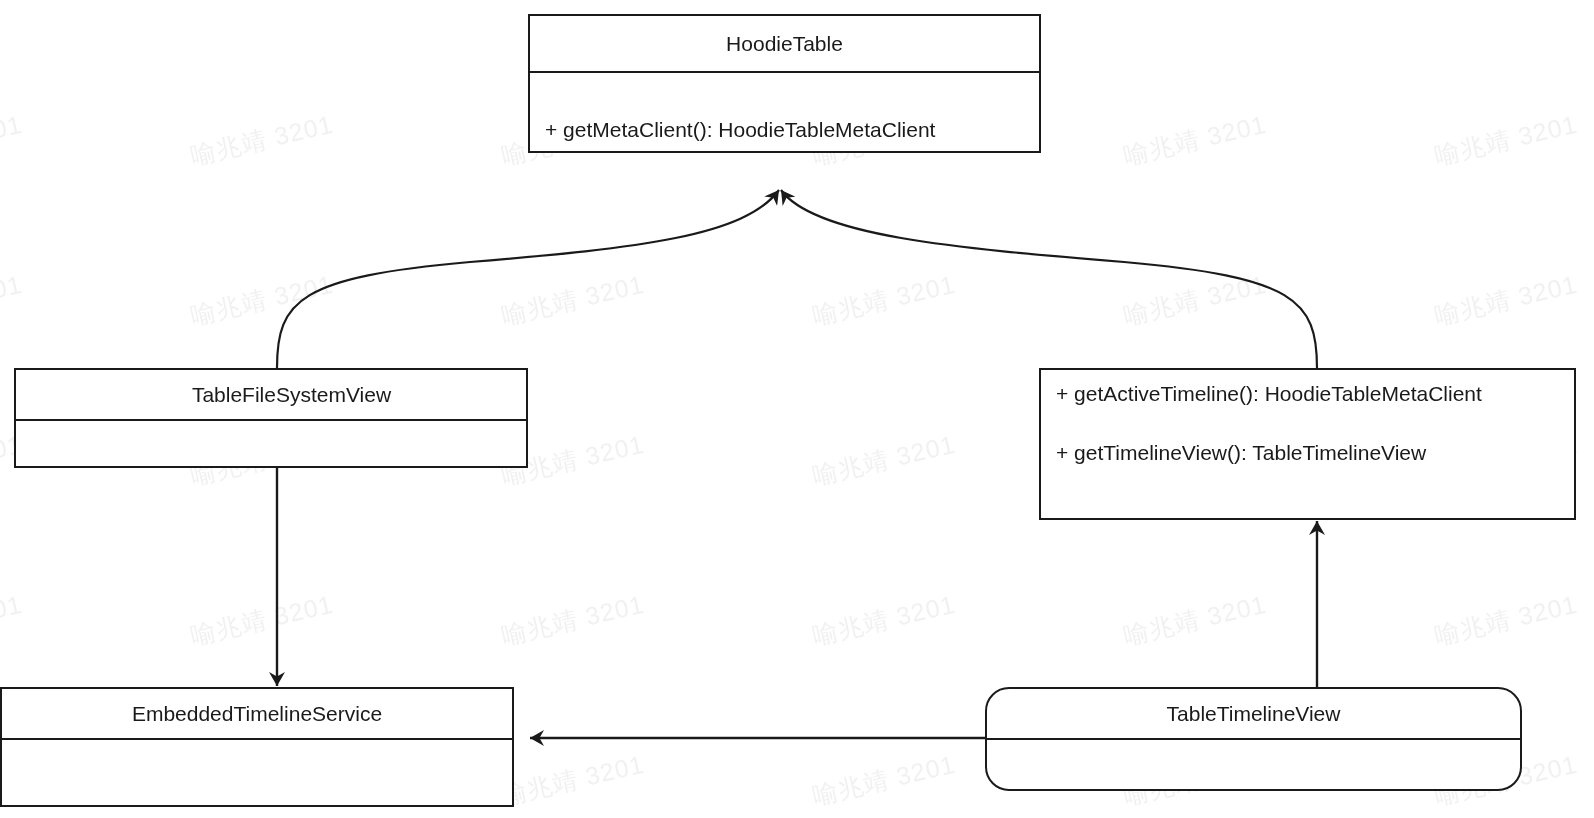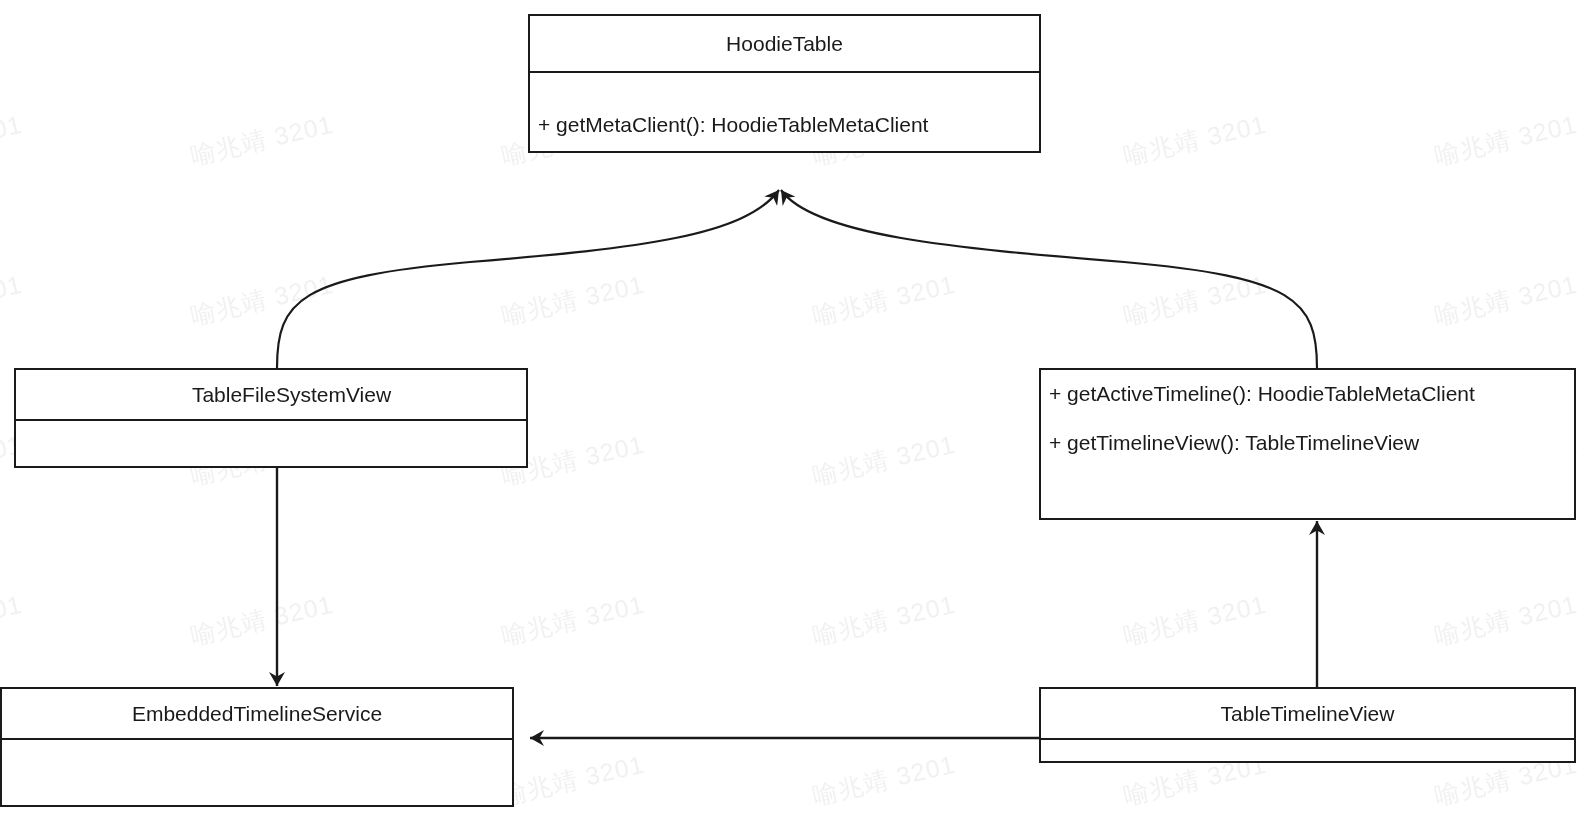--- a/index.html
+++ b/index.html
@@ -61,23 +61,24 @@
   }
   .uml-body {
     box-sizing: border-box;
     display: flex;
     flex-direction: column;
     justify-content: center;
   }
   .uml-member {
     font-size: 21px;
     color: #1a1a1a;
-    padding-left: 8px;
+    padding-left: 15px;
     white-space: nowrap;
     line-height: 1.0;
+    margin-top: 10px;
   }
   
   #edge-layer {
     position: absolute;
     left: 0; top: 0;
     width: 1594px;
     height: 818px;
     z-index: 2;
     pointer-events: none;
   }
@@ -160,19 +161,19 @@
       <div class="uml-class" style="left: 1039px; top: 368px; width: 537px; height: 152px; border-color: rgb(26, 26, 26);">
         <div class="uml-body" style="height: 97px;">
           <div class="uml-member" style="height: 48.5px; line-height: 48.5px; color: rgb(26, 26, 26);">+ getActiveTimeline(): HoodieTableMetaClient</div>
           <div class="uml-member" style="height: 48.5px; line-height: 48.5px; color: rgb(26, 26, 26);">+ getTimelineView(): TableTimelineView</div>
         </div>
       </div>
       <div class="uml-class" style="left: 0; top: 687px; width: 514px; height: 120px; border-color: rgb(26, 26, 26);">
         <div class="uml-name-row" style="height: 51px; border-bottom-color: rgb(26, 26, 26); color: rgb(26, 26, 26);">EmbeddedTimelineService</div>
         <div class="uml-body" style="height: 45px;"></div>
       </div>
-      <div class="uml-class" style="left: 1039px; top: 687px; width: 537px; height: 76px; border-color: rgb(26, 26, 26);">
+      <div class="uml-class" style="left: 985px; top: 687px; width: 537px; height: 104px; border-color: rgb(26, 26, 26); border-radius: 24px;">
         <div class="uml-name-row" style="height: 51px; border-bottom-color: rgb(26, 26, 26); color: rgb(26, 26, 26);">TableTimelineView</div>
         <div class="uml-body" style="height: 45px;"></div>
       </div>
     </div>
 
 </div>
 
 </body></html>

